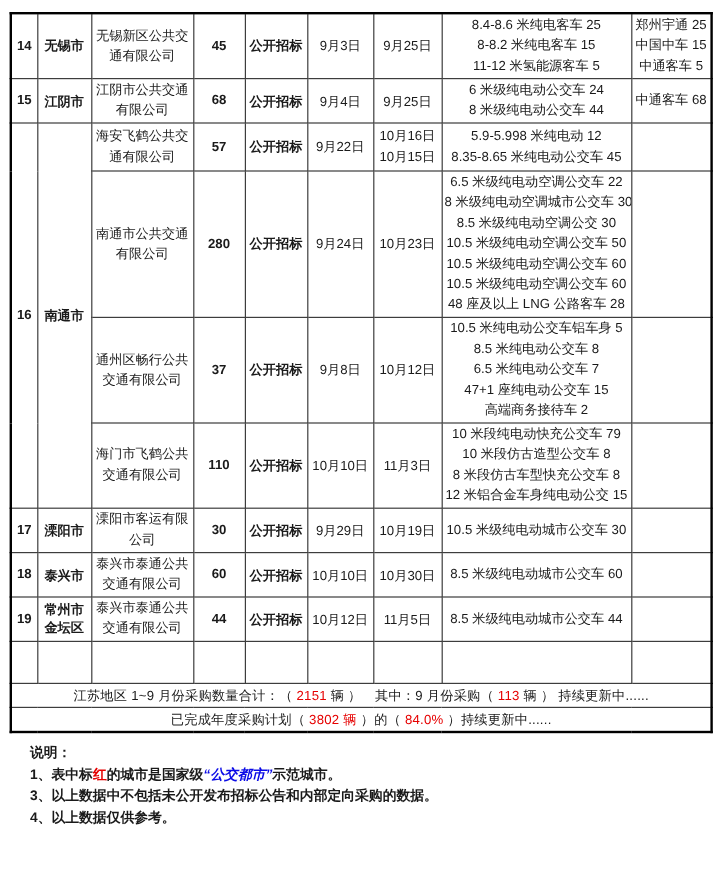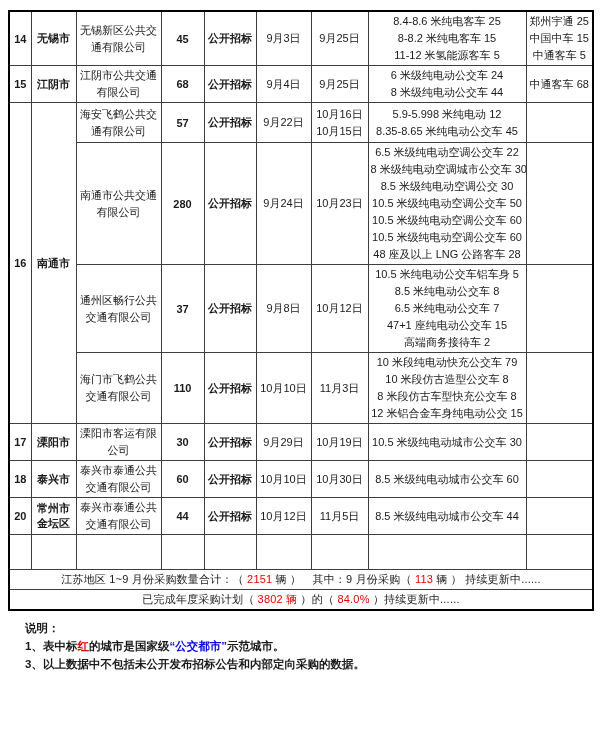--- a/index.html
+++ b/index.html
@@ -45,21 +45,21 @@
     font-weight:normal; font-size:11.5px; color:var(--blue);
     letter-spacing:0.2px;
   }
   td.sum .num { color:var(--red); }
 
   .notes {
     margin:8px 0 0 25px; font-size:11.5px; font-weight:bold;
     color:var(--text); line-height:18px;
   }
   .notes .red { color:var(--red); }
-  .notes .blue { color:var(--blue); }
+  .notes .blue { color:var(--blue);font-style:italic; }
 </style>
 </head>
 <body>
 
 <div class="page">
 
   <table class="proc">
     <colgroup>
       <col class="c-no">
         <col class="c-city">
@@ -199,21 +199,21 @@
       <td class="meth">公开招标</td>
       <td>10月10日</td>
       <td>10月30日</td>
       <td>
         <div class="ln">8.5 米级纯电动城市公交车 60</div>
       </td>
       <td></td>
     </tr>
 
     <tr class="h-r19">
-      <td class="no">20</td>
+      <td class="no">19</td>
       <td class="city">常州市金坛区</td>
       <td class="comp">泰兴市泰通公共交通有限公司</td>
       <td class="qty">44</td>
       <td class="meth">公开招标</td>
       <td>10月12日</td>
       <td>11月5日</td>
       <td>
         <div class="ln">8.5 米级纯电动城市公交车 44</div>
       </td>
       <td></td>
@@ -242,15 +242,16 @@
         <span>已完成年度采购计划（ </span><span class="num">3802 辆</span><span> ）的（ </span><span class="num">84.0%</span><span> ）持续更新中......</span>
       </td>
     </tr>
   </tbody>
     </table>
 
   <div class="notes">
     <div>说明：</div>
     <div><span>1、表中标</span><span class="red">红</span><span>的城市是国家级</span><span class="blue">“公交都市”</span><span>示范城市。</span></div>
     <div>3、以上数据中不包括未公开发布招标公告和内部定向采购的数据。</div>
+    <div>4、以上数据仅供参考。</div>
   </div>
 
 </div>
 
 </body></html>

